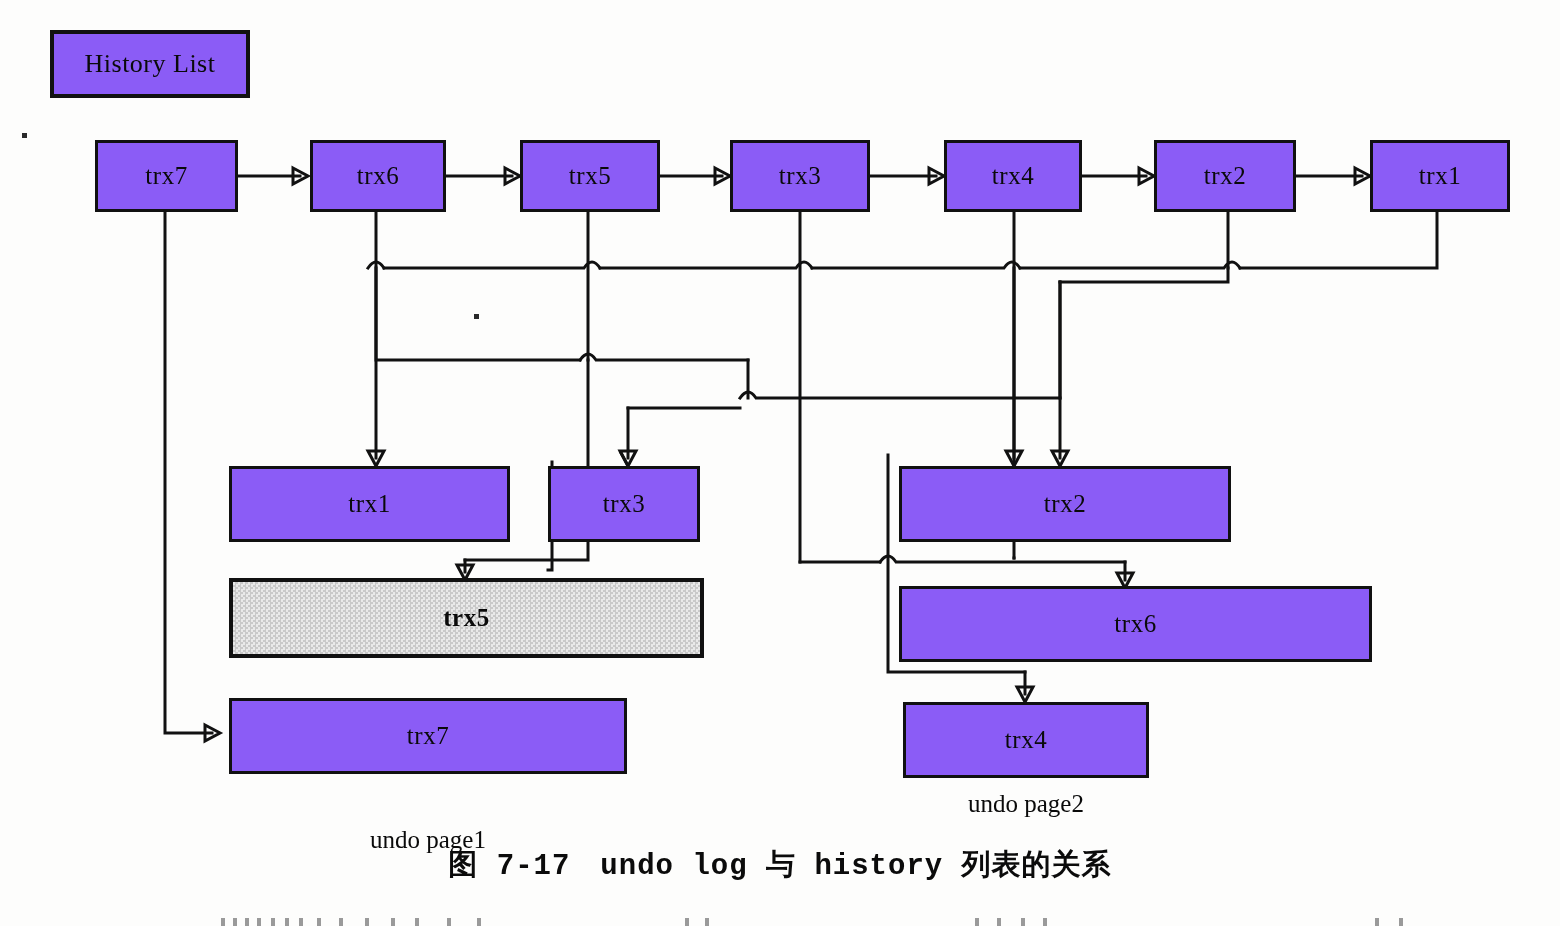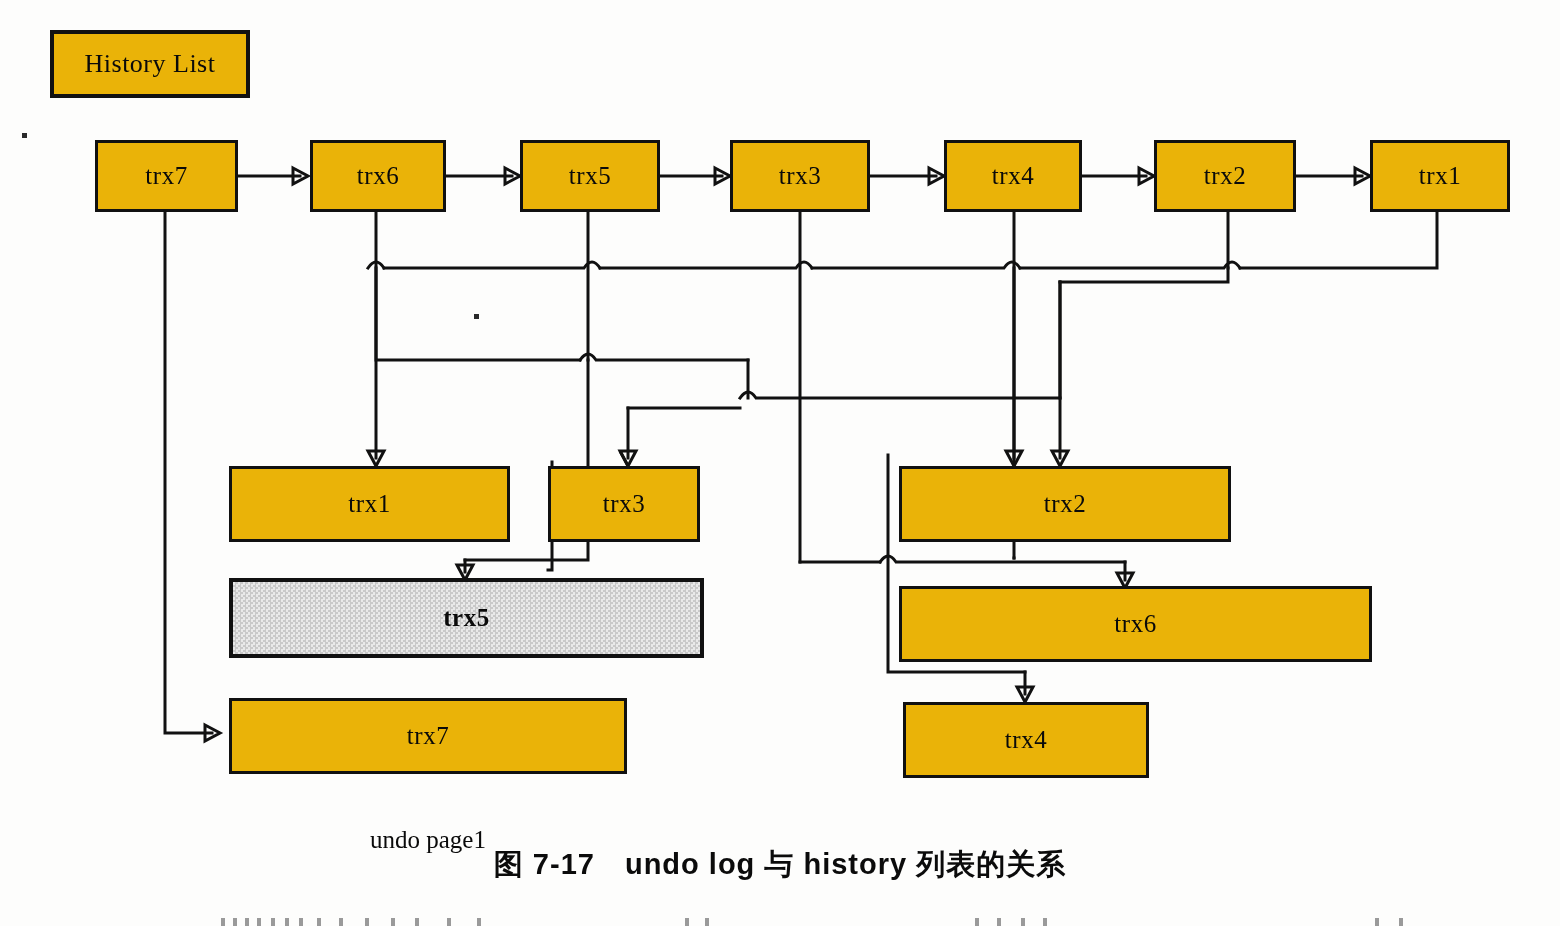--- a/index.html
+++ b/index.html
@@ -17,21 +17,21 @@
     width: 1560px;
     height: 926px;
     background: #fdfdfc;
     overflow: hidden;
   }
   
   .node {
     position: absolute;
     box-sizing: border-box;
     border: 3px solid #111111;
-    background: #eab308;
+    background: #8b5cf6;
     display: flex;
     align-items: center;
     justify-content: center;
     font-family: "Liberation Serif", "DejaVu Serif", serif;
     font-size: 25px;
     letter-spacing: 0.5px;
     color: #0a0a0a;
     z-index: 4;
   }
   .node.header-box {
@@ -71,21 +71,21 @@
     color: #0a0a0a;
     z-index: 4;
   }
   #figure-caption {
     position: absolute;
     left: 0;
     top: 845px;
     width: 1560px;
     text-align: center;
     font-size: 29px;
-    font-family: Liberation Sans, sans-serif;
+    font-family: Liberation Mono, monospace;
     font-weight: bold;
     letter-spacing: 1px;
     color: #0b0b0b;
     z-index: 4;
   }
   .speck {
     position: absolute;
     background: #2a2a2a;
     z-index: 3;
   }
@@ -245,20 +245,21 @@
   <div class="node" style="left:229px; top:698px; width:398px; height:76px;">trx7</div>
 
   <div class="page-label" style="left:229px; top:826px; width:398px;">undo page1</div>
 
   <div class="node" style="left:899px; top:466px; width:332px; height:76px;">trx2</div>
 
   <div class="node" style="left:899px; top:586px; width:473px; height:76px;">trx6</div>
 
   <div class="node" style="left:903px; top:702px; width:246px; height:76px;">trx4</div>
 
+  <div class="page-label" style="left:903px; top:790px; width:246px;">undo page2</div>
 
   <div id="figure-caption">图 7-17　undo log 与 history 列表的关系</div>
 
   <div class="speck" style="left:22px; top:133px; width:5px; height:5px;"></div>
   <div class="speck" style="left:474px; top:314px; width:5px; height:5px;"></div>
 
   <div class="bleed-line">
     <span style="left:6px;"></span>
       <span style="left:18px;"></span>
     <span style="left:30px;"></span>

